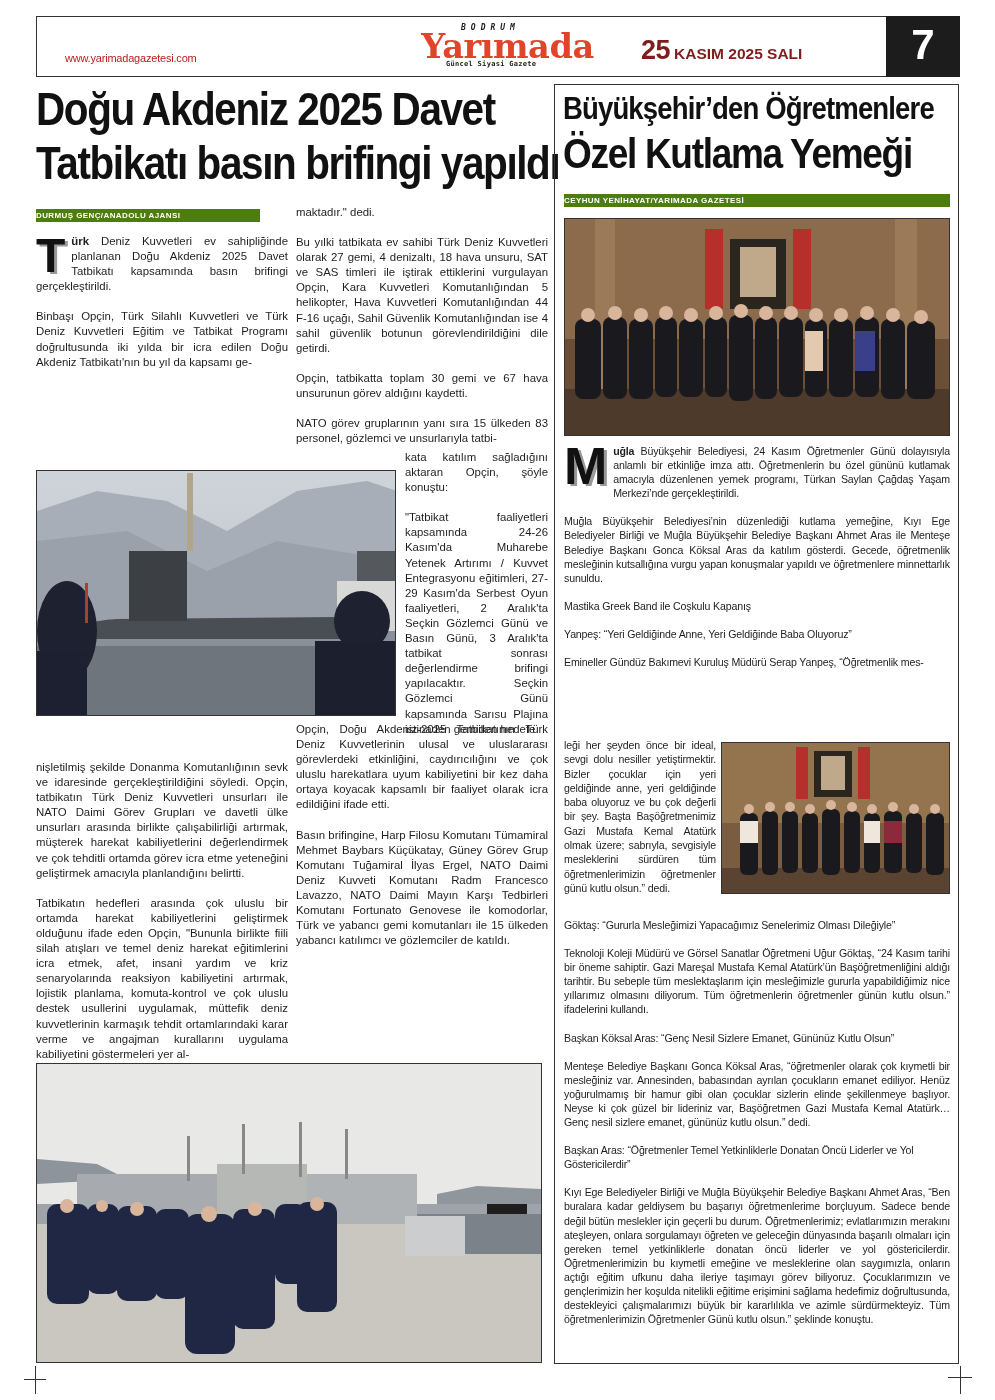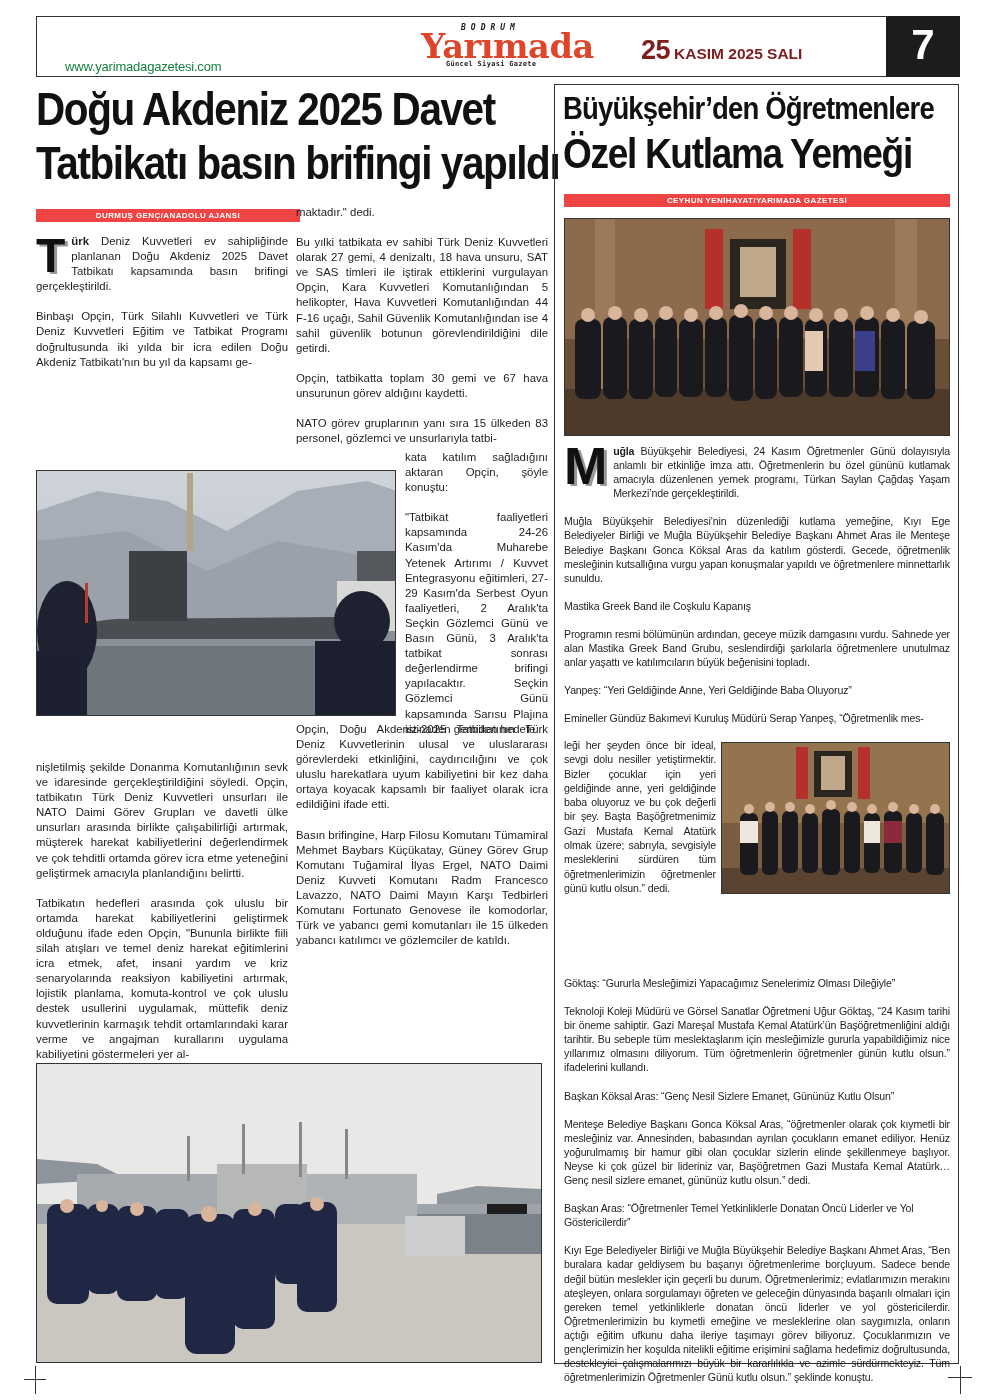--- a/index.html
+++ b/index.html
@@ -1,33 +1,33 @@
 <!DOCTYPE html>
 <html><head>
 <meta charset="utf-8">
 <style>
   * { box-sizing: border-box; margin: 0; padding: 0; }
   html, body { width: 995px; height: 1400px; background: #ffffff; overflow: hidden; }
   body { position: relative; font-family: "Liberation Sans", sans-serif; color: #1a1a1a; }
 
   
   .masthead { position: absolute; left: 36px; top: 16px; width: 924px; height: 61px; border: 1.5px solid #333; border-right: none; }
-  .masthead .url { position: absolute; left: 28px; top: 42px; font-size: 13px; color: #15803d; letter-spacing: -0.2px; }
+  .masthead .url { position: absolute; left: 28px; top: 35px; font-size: 11px; color: #b91c1c; letter-spacing: -0.2px; }
   .logo { position: absolute; left: 386px; top: 6px; width: 170px; height: 50px; }
   .logo .top { position: absolute; left: 38px; top: 0; font-family: "DejaVu Sans Mono", monospace; font-weight: bold; font-size: 8px; letter-spacing: 5px; color: #222; font-style: italic; }
   .logo .main { position: absolute; left: 0; top: 4px; font-family: "DejaVu Serif", serif; font-size: 33px; color: #e0442a; letter-spacing: -0.5px; transform: scaleX(1.02); font-weight: bold; }
   .logo .sub { position: absolute; left: 23px; top: 37px; font-family: "DejaVu Sans Mono", monospace; font-weight: bold; font-size: 7px; color: #222; letter-spacing: 0.3px; }
   .date { position: absolute; left: 604px; top: 18px; font-weight: bold; color: #7f1d1d; white-space: nowrap; }
   .date .day { font-size: 27px; letter-spacing: -0.5px; }
   .date .rest { font-size: 15.5px; margin-left: 4px; }
   .page-no { position: absolute; left: 886px; top: 16px; width: 74px; height: 61px; background: #1c1c1c; color: #fff; font-weight: bold; font-size: 42px; text-align: center; line-height: 58px; }
 
   
   .headline-left { position: absolute; left: 36px; top: 82px; width: 515px; font-weight: bold; font-size: 46px; line-height: 54px; letter-spacing: -1.6px; color: #111; transform: scaleX(0.88); transform-origin: left top; white-space: nowrap; }
-  .byline { position: absolute; height: 13px; background: #ef4444; color: #fff; font-weight: bold; font-size: 8px; text-align: center; line-height: 13px; letter-spacing: 0.4px; }
+  .byline { position: absolute; height: 13px; background: #4d7c0f; color: #fff; font-weight: bold; font-size: 8px; text-align: left; line-height: 13px; letter-spacing: 0.4px; }
   .col { position: absolute; font-size: 11.4px; line-height: 15.1px; text-align: justify; color: #1e1e1e; }
   .col p { margin-bottom: 15px; }
   .col p:last-child { margin-bottom: 0; }
   .dropcap { float: left; font-weight: bold; font-size: 48px; line-height: 40px; margin: 2px 6px 0 0; color: #111; text-shadow: 3px 2px 0 #999; }
   .lead { font-weight: bold; }
 
   .photo { position: absolute; border: 1.5px solid #333; overflow: hidden; }
 
   
   .right-box { position: absolute; left: 554px; top: 84px; width: 405px; height: 1280px; border: 1.5px solid #333; }
@@ -55,21 +55,21 @@
     <span class="day">25</span><span class="rest">KASIM 2025 SALI</span>
   </div>
 </div>
 <div class="page-no">7</div>
 
 <h1 class="headline-left">
   <div>Doğu Akdeniz 2025 Davet</div>
   <div>Tatbikatı basın brifingi yapıldı</div>
 </h1>
 
-<div class="byline" style="left:36px; top:209px; width:264px;">DURMUŞ GENÇ/ANADOLU AJANSI</div>
+<div class="byline" style="left:36px; top:209px; width:224px;">DURMUŞ GENÇ/ANADOLU AJANSI</div>
 
 <div class="col" style="left:36px; top:234px; width:252px;">
   <p><span class="dropcap">T</span><span class="lead">ürk</span><span> Deniz Kuvvetleri ev sahipliğinde planlanan Doğu Akdeniz 2025 Davet Tatbikatı kapsamında basın brifingi gerçekleştirildi.</span></p>
   <p>Binbaşı Opçin, Türk Silahlı Kuvvetleri ve Türk Deniz Kuvvetleri Eğitim ve Tatbikat Programı doğrultusunda iki yılda bir icra edilen Doğu Akdeniz Tatbikatı'nın bu yıl da kapsamı ge-</p>
 </div>
 
 <div class="col" style="left:296px; top:205px; width:252px;">
   <p>maktadır." dedi.</p>
   <p>Bu yılki tatbikata ev sahibi Türk Deniz Kuvvetleri olarak 27 gemi, 4 denizaltı, 18 hava unsuru, SAT ve SAS timleri ile iştirak ettiklerini vurgulayan Opçin, Kara Kuvvetleri Komutanlığından 5 helikopter, Hava Kuvvetleri Komutanlığından 44 F-16 uçağı, Sahil Güvenlik Komutanlığından ise 4 sahil güvenlik botunun görevlendirildiğini dile getirdi.</p>
   <p>Opçin, tatbikatta toplam 30 gemi ve 67 hava unsurunun görev aldığını kaydetti.</p>
@@ -209,21 +209,20 @@
       <circle cx="328" cy="96" r="7"></circle>
         <circle cx="356" cy="98" r="7"></circle>
     </g>
   </svg>
 </div>
 
 <div class="rcol" style="left:564px; top:444px; width:386px;">
   <p><span class="dropcap">M</span><span class="lead">uğla</span><span> Büyükşehir Belediyesi, 24 Kasım Öğretmenler Günü dolayısıyla anlamlı bir etkinliğe imza attı. Öğretmenlerin bu özel gününü kutlamak amacıyla düzenlenen yemek programı, Türkan Saylan Çağdaş Yaşam Merkezi’nde gerçekleştirildi.</span></p>
   <p>Muğla Büyükşehir Belediyesi’nin düzenlediği kutlama yemeğine, Kıyı Ege Belediyeler Birliği ve Muğla Büyükşehir Belediye Başkanı Ahmet Aras ile Menteşe Belediye Başkanı Gonca Köksal Aras da katılım gösterdi. Gecede, öğretmenlik mesleğinin kutsallığına vurgu yapan konuşmalar yapıldı ve öğretmenlere minnettarlık sunuldu.</p>
   <p>Mastika Greek Band ile Coşkulu Kapanış</p>
-  <p>Programın resmi bölümünün ardından, geceye müzik damgasını vurdu. Sahnede yer alan Mastika Greek Band Grubu, seslendirdiği şarkılarla öğretmenlere unutulmaz anlar yaşattı ve katılımcıların büyük beğenisini topladı.</p>
   <p>Yanpeş: “Yeri Geldiğinde Anne, Yeri Geldiğinde Baba Oluyoruz”</p>
   <p style="margin-bottom:0;">Emineller Gündüz Bakımevi Kuruluş Müdürü Serap Yanpeş, “Öğretmenlik mes-</p>
 </div>
 
 <div class="rcol" style="left:564px; top:738px; width:152px; line-height:14.3px;">
   <p>leği her şeyden önce bir ideal, sevgi dolu nesiller yetiştirmektir. Bizler çocuklar için yeri geldiğinde anne, yeri geldiğinde baba oluyoruz ve bu çok değerli bir şey. Başta Başöğretmenimiz Gazi Mustafa Kemal Atatürk olmak üzere; sabrıyla, sevgisiyle mesleklerini sürdüren tüm öğretmenlerimizin öğretmenler günü kutlu olsun.” dedi.</p>
 </div>
 
 <div class="photo" style="left:721px; top:742px; width:229px; height:152px;">
   <svg width="229" height="152" viewBox="0 0 229 152">
@@ -257,21 +256,21 @@
         <circle cx="109" cy="62" r="5"></circle>
         <circle cx="130" cy="64" r="5"></circle>
       <circle cx="150" cy="66" r="5"></circle>
         <circle cx="171" cy="64" r="5"></circle>
         <circle cx="192" cy="66" r="5"></circle>
       <circle cx="213" cy="66" r="5"></circle>
     </g>
   </svg>
 </div>
 
-<div class="rcol" style="left:564px; top:976px; width:386px;">
+<div class="rcol" style="left:564px; top:918px; width:386px;">
   <p>Göktaş: “Gururla Mesleğimizi Yapacağımız Senelerimiz Olması Dileğiyle”</p>
   <p>Teknoloji Koleji Müdürü ve Görsel Sanatlar Öğretmeni Uğur Göktaş, “24 Kasım tarihi bir öneme sahiptir. Gazi Mareşal Mustafa Kemal Atatürk’ün Başöğretmenliğini aldığı tarihtir. Bu sebeple tüm meslektaşlarım için mesleğimizle gururla yapabildiğimiz nice yıllarımız olmasını diliyorum. Tüm öğretmenlerin öğretmenler günün kutlu olsun.” ifadelerini kullandı.</p>
   <p>Başkan Köksal Aras: “Genç Nesil Sizlere Emanet, Gününüz Kutlu Olsun”</p>
   <p>Menteşe Belediye Başkanı Gonca Köksal Aras, “öğretmenler olarak çok kıymetli bir mesleğiniz var. Annesinden, babasından ayrılan çocukların emanet ediliyor. Henüz yoğurulmamış bir hamur gibi olan çocuklar sizlerin elinde şekillenmeye başlıyor. Neyse ki çok güzel bir lideriniz var, Başöğretmen Gazi Mustafa Kemal Atatürk… Genç nesil sizlere emanet, gününüz kutlu olsun.” dedi.</p>
   <p style="text-align:left;">Başkan Aras: “Öğretmenler Temel Yetkinliklerle Donatan Öncü Liderler ve Yol Göstericilerdir”</p>
   <p>Kıyı Ege Belediyeler Birliği ve Muğla Büyükşehir Belediye Başkanı Ahmet Aras, “Ben buralara kadar geldiysem bu başarıyı öğretmenlerime borçluyum. Sadece bende değil bütün meslekler için geçerli bu durum. Öğretmenlerimiz; evlatlarımızın merakını ateşleyen, onlara sorgulamayı öğreten ve geleceğin dünyasında başarılı olmaları için gereken temel yetkinliklerle donatan öncü liderler ve yol göstericilerdir. Öğretmenlerimizin bu kıymetli emeğine ve mesleklerine olan saygımızla, onların açtığı eğitim ufkunu daha ileriye taşımayı görev biliyoruz. Çocuklarımızın ve gençlerimizin her koşulda nitelikli eğitime erişimini sağlama hedefimiz doğrultusunda, destekleyici çalışmalarımızı büyük bir kararlılıkla ve azimle sürdürmekteyiz. Tüm öğretmenlerimizin Öğretmenler Günü kutlu olsun.” şeklinde konuştu.</p>
 </div>
 
 <div class="crop" style="left:35px; top:1366px; width:1px; height:28px;"></div>
 <div class="crop" style="left:24px; top:1379px; width:22px; height:1px;"></div>

